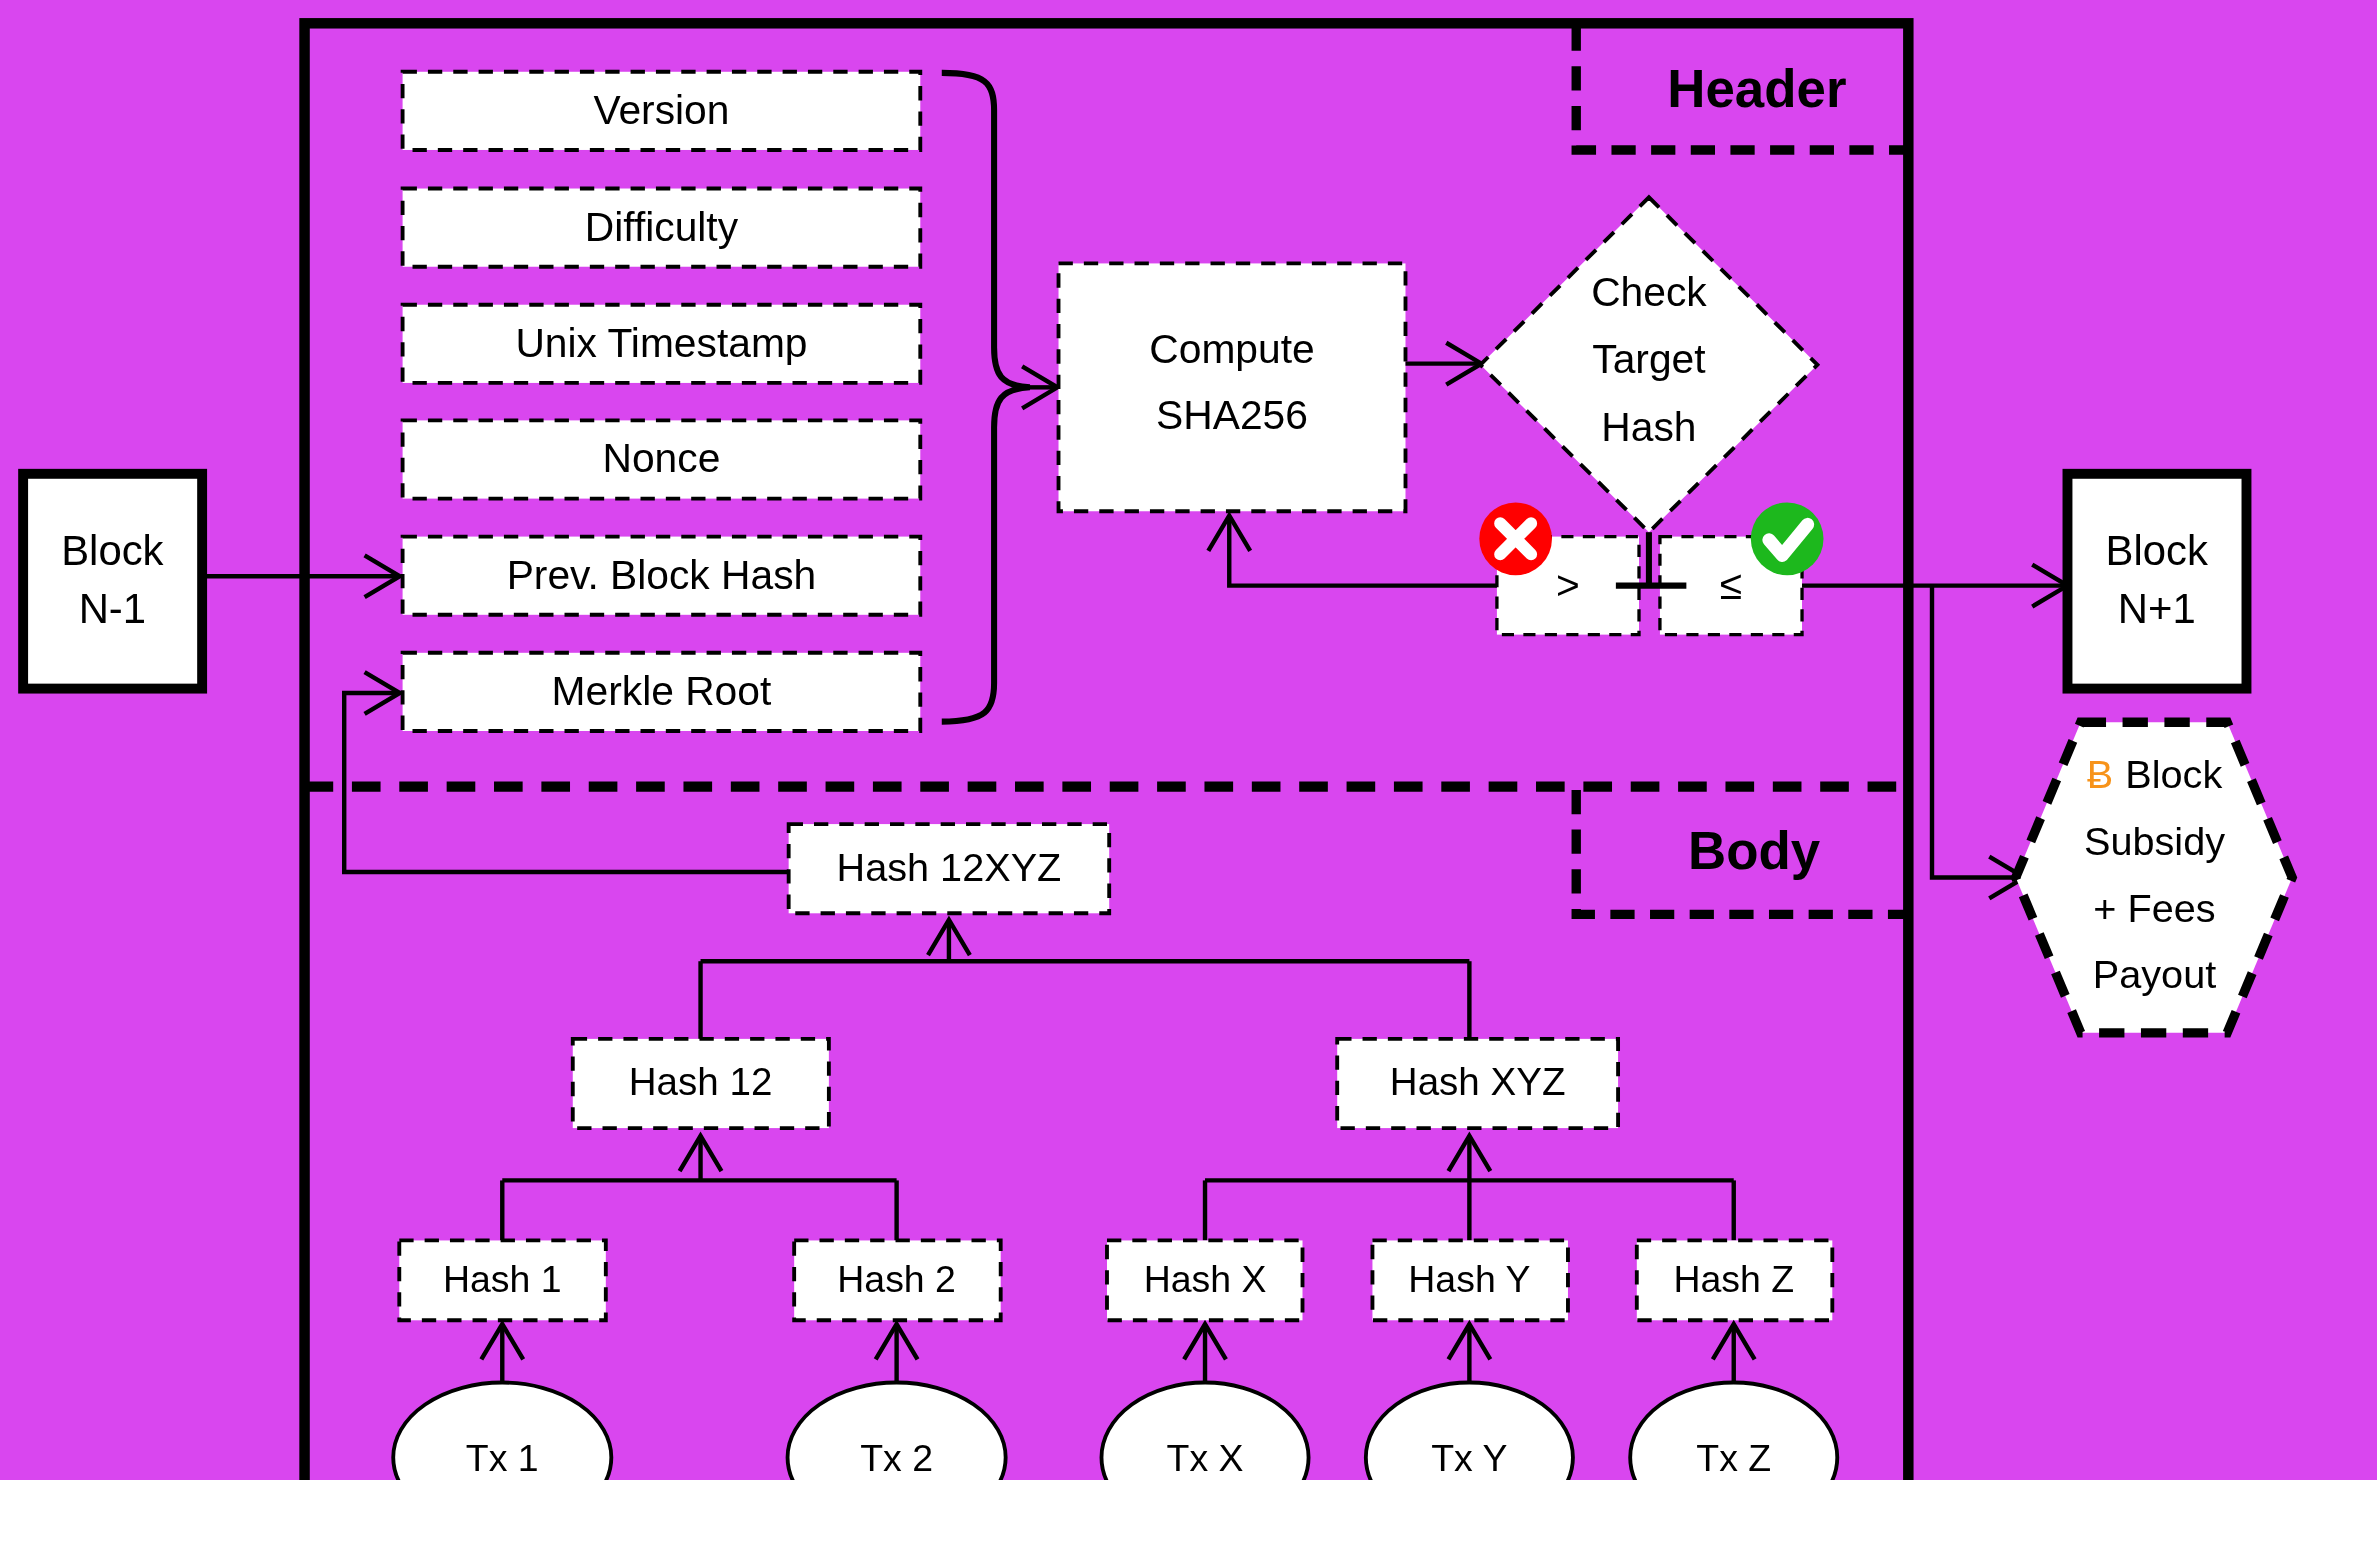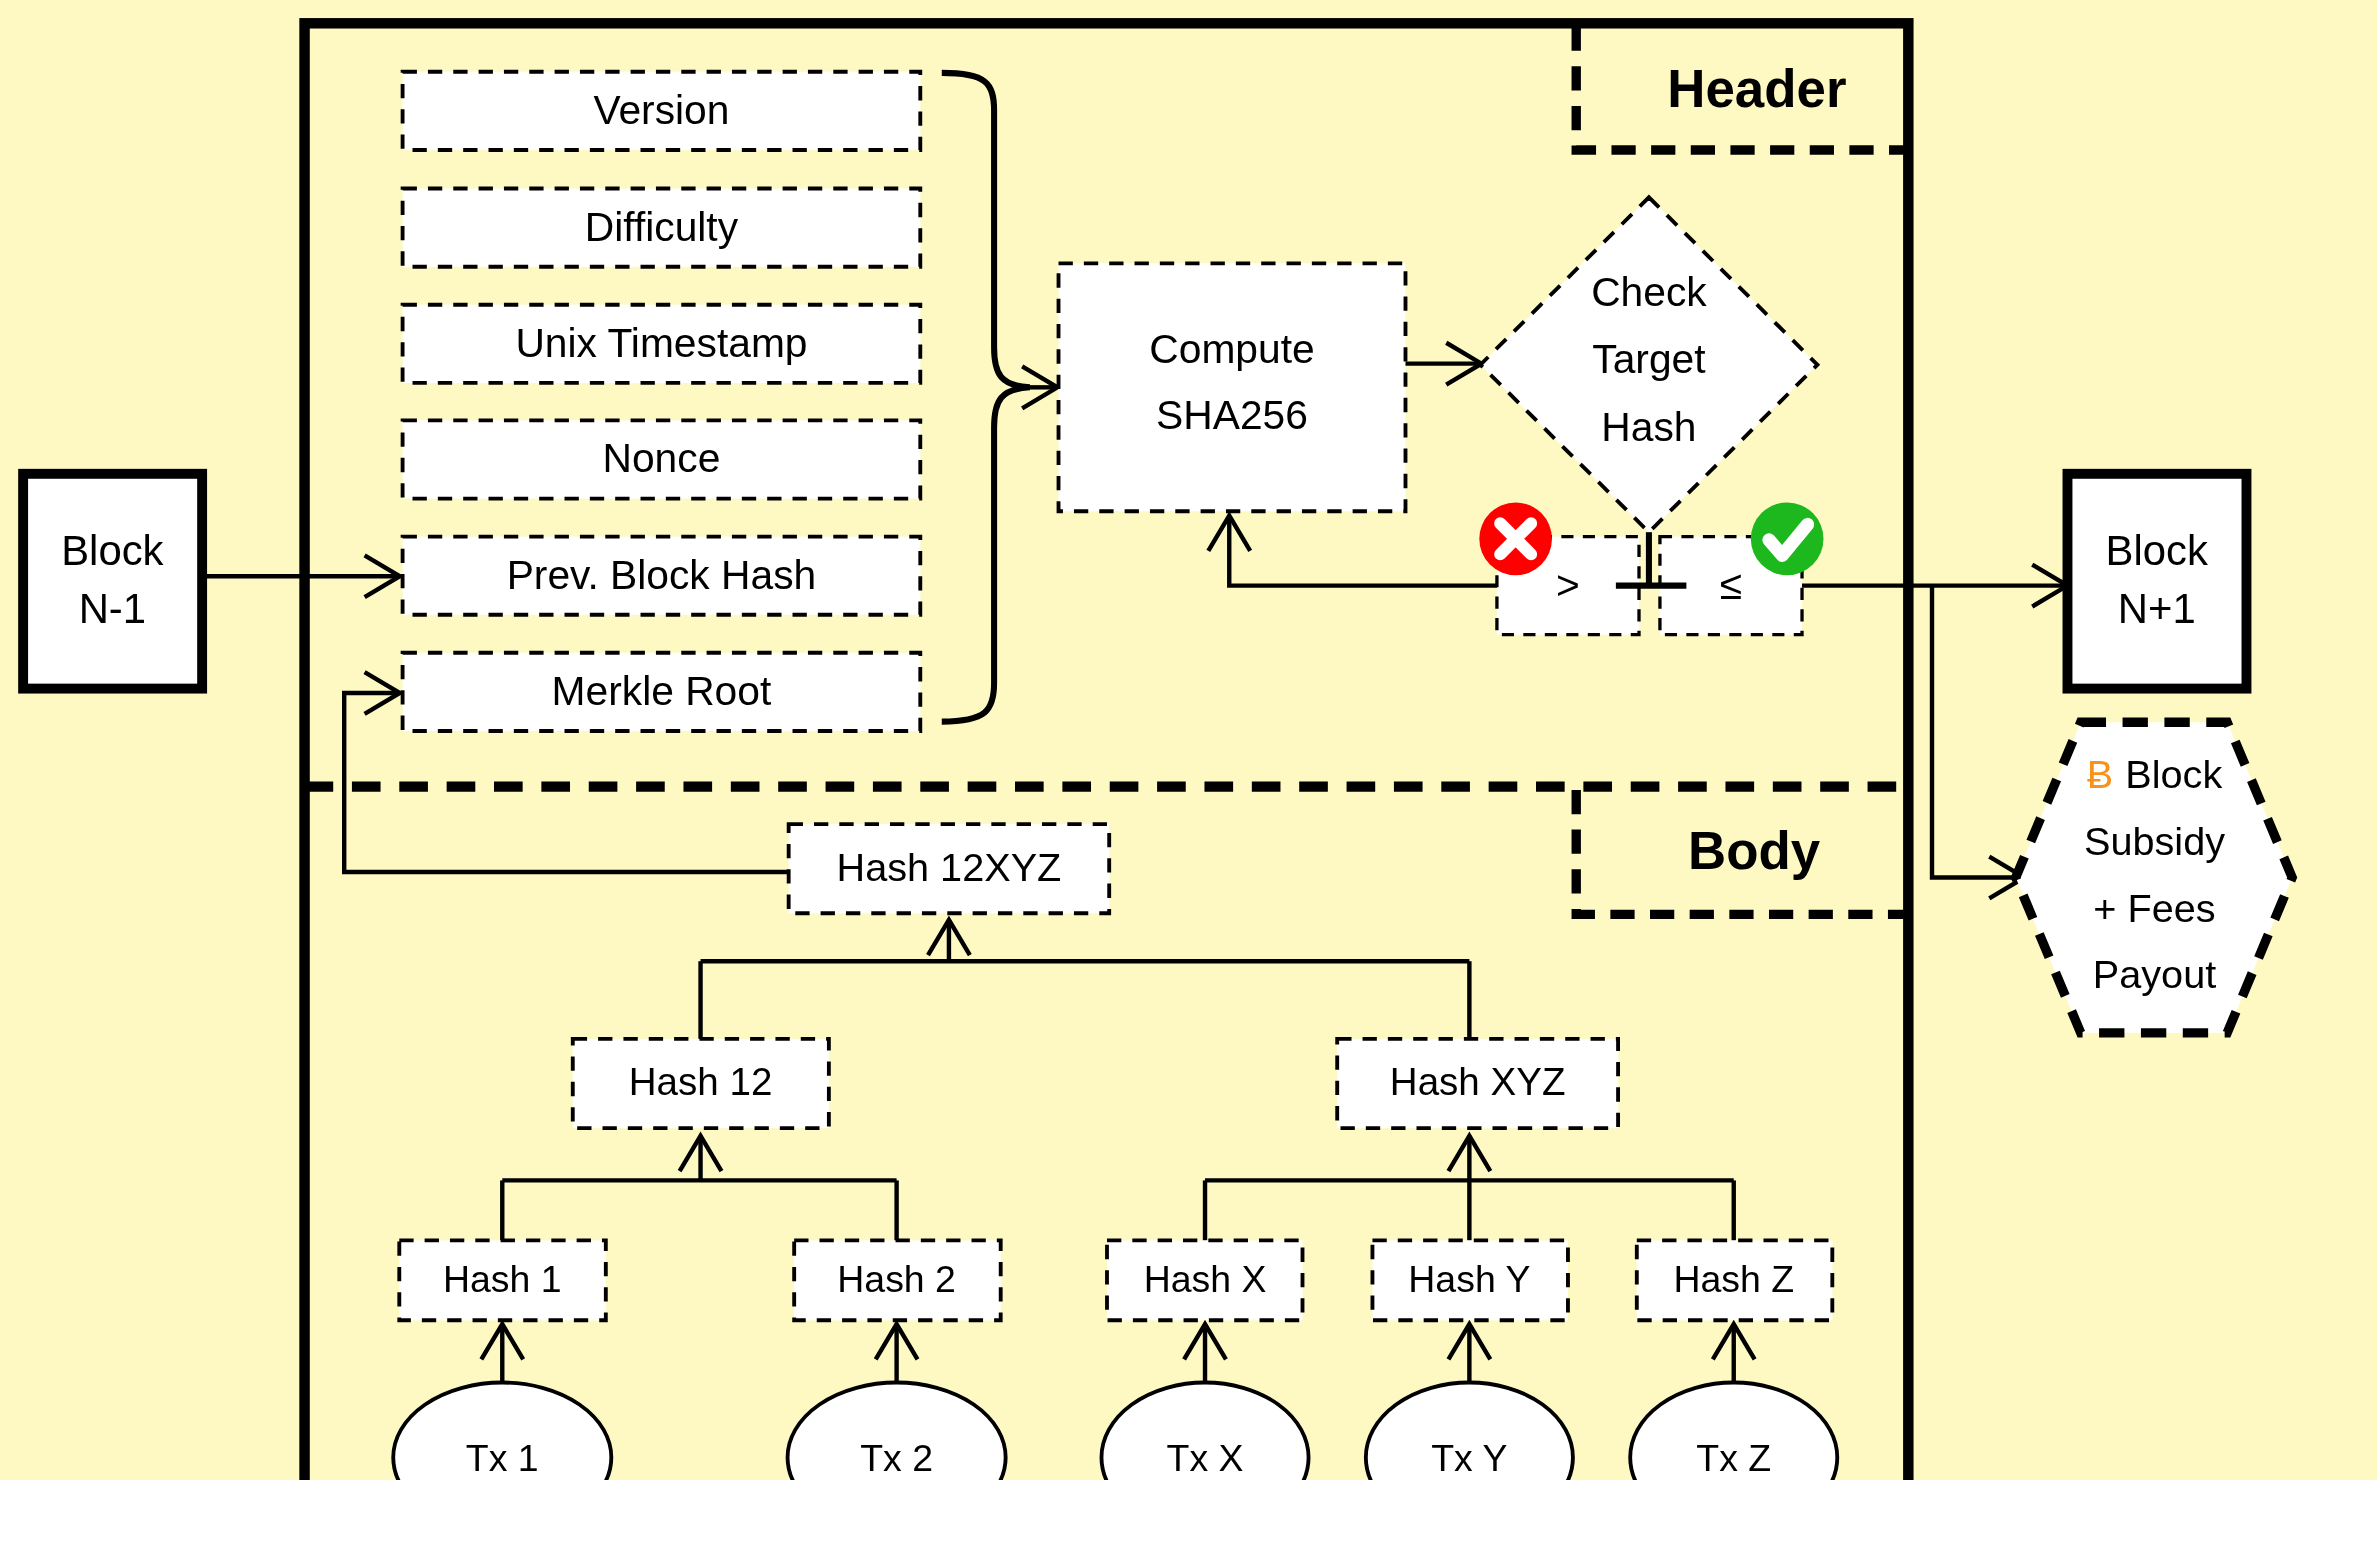--- a/index.html
+++ b/index.html
@@ -7,21 +7,21 @@
     padding: 0;
     background: #ffffff;
   }
   body {
     font-family: "Liberation Sans", sans-serif;
   }
   #stage {
     position: relative;
     width: 2377px;
     height: 1480px;
-    background: #fef9c3;
+    background: #d946ef;
     overflow: hidden;
   }
   svg.layer {
     position: absolute;
     top: 0;
     left: 0;
     width: 2377px;
     height: 1565px;
   }
   .node-text {

